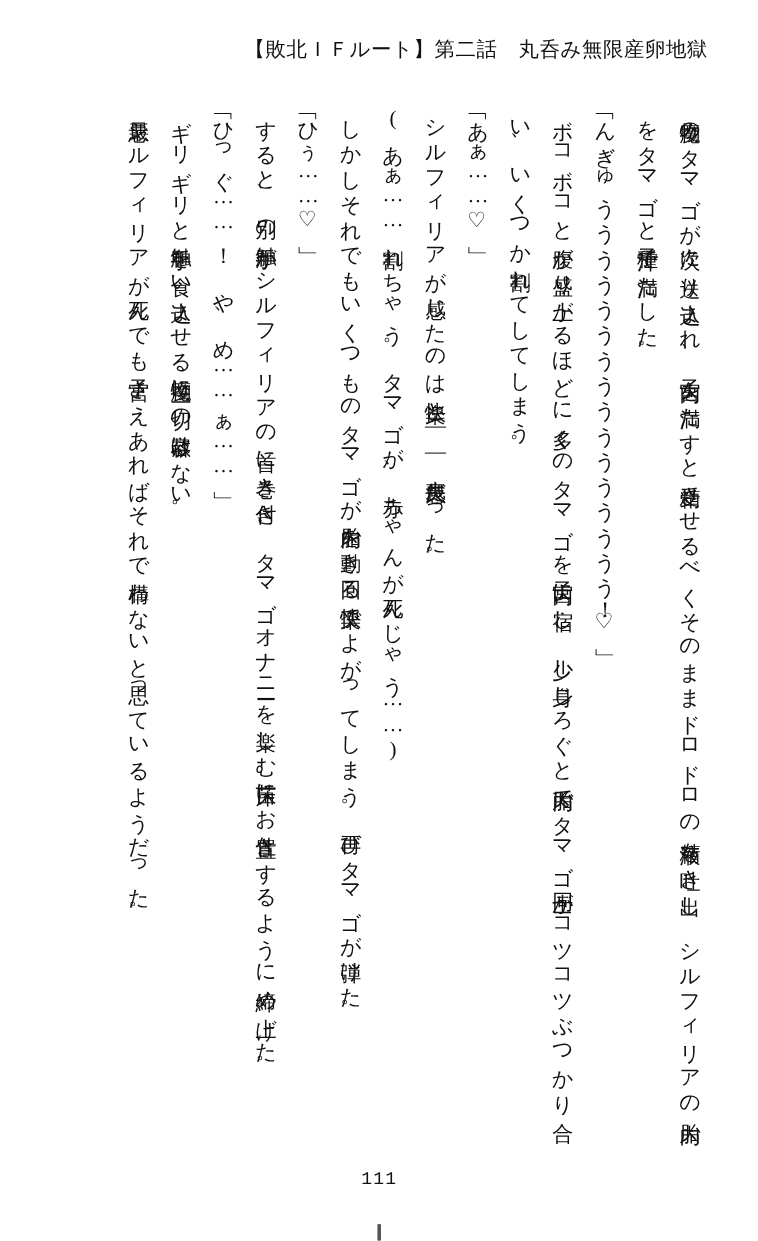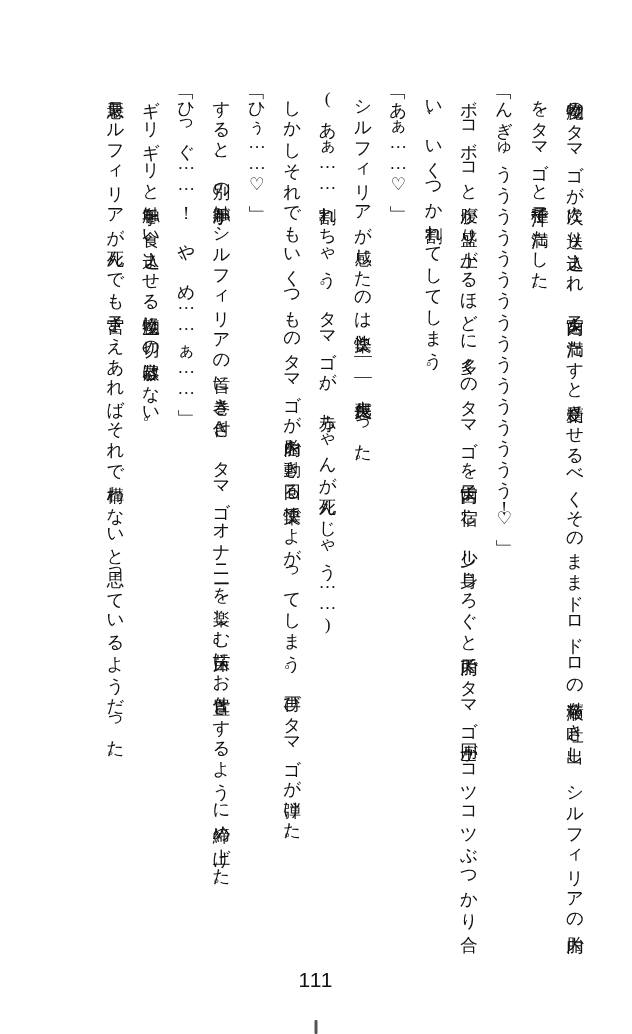--- a/index.html
+++ b/index.html
@@ -62,42 +62,45 @@
     text-indent: 0;
   }
 
   
   #page-number {
     position: absolute;
     bottom: 42px;
     left: 0;
     right: 0;
     text-align: center;
-    font-size: 21px;
-    font-family: Liberation Sans, sans-serif;
+    font-size: 15px;
+    font-family: Liberation Mono, monospace;
     letter-spacing: 1px;
   }
 
   
   #bottom-mark {
     position: absolute;
     bottom: 0px;
     left: 50%;
     transform: translateX(-50%);
     width: 3px;
     height: 14px;
     background: #555;
     border-radius: 1px;
   }
 </style>
 </head>
 <body>
 
 <div id="page">
 
+  <div id="heading">
+    <span class="h-inner">【敗北ＩＦルート】第二話　丸呑み無限産卵地獄</span>
+  </div>
 
   <div id="body-text">
     <p>魔物のタマゴが次々に送り込まれ、子宮内を満たすと受精させるべくそのままドロドロの精液を吐き出し、シルフィリアの胎内をタマゴと子種汁で満たした。</p>
     <p>「んぎゅうううううううううううううううう！♡」</p>
     <p>ボコボコと腹が盛り上がるほどに多くのタマゴを子宮内に宿し、少し身じろぐと胎内でタマゴ同士がコツコツぶつかり合い、いくつか割れてしてしまう。</p>
     <p>「あぁ……♡」</p>
     <p>シルフィリアが感じたのは快楽と――喪失感だった。</p>
     <p>(あぁ……割れちゃう。タマゴが、赤ちゃんが死んじゃう……)</p>
     <p>しかしそれでもいくつものタマゴが胎内を動き回る快楽でよがってしまう。再びタマゴが弾けた。</p>
     <p>「ひぅ……♡」</p>

